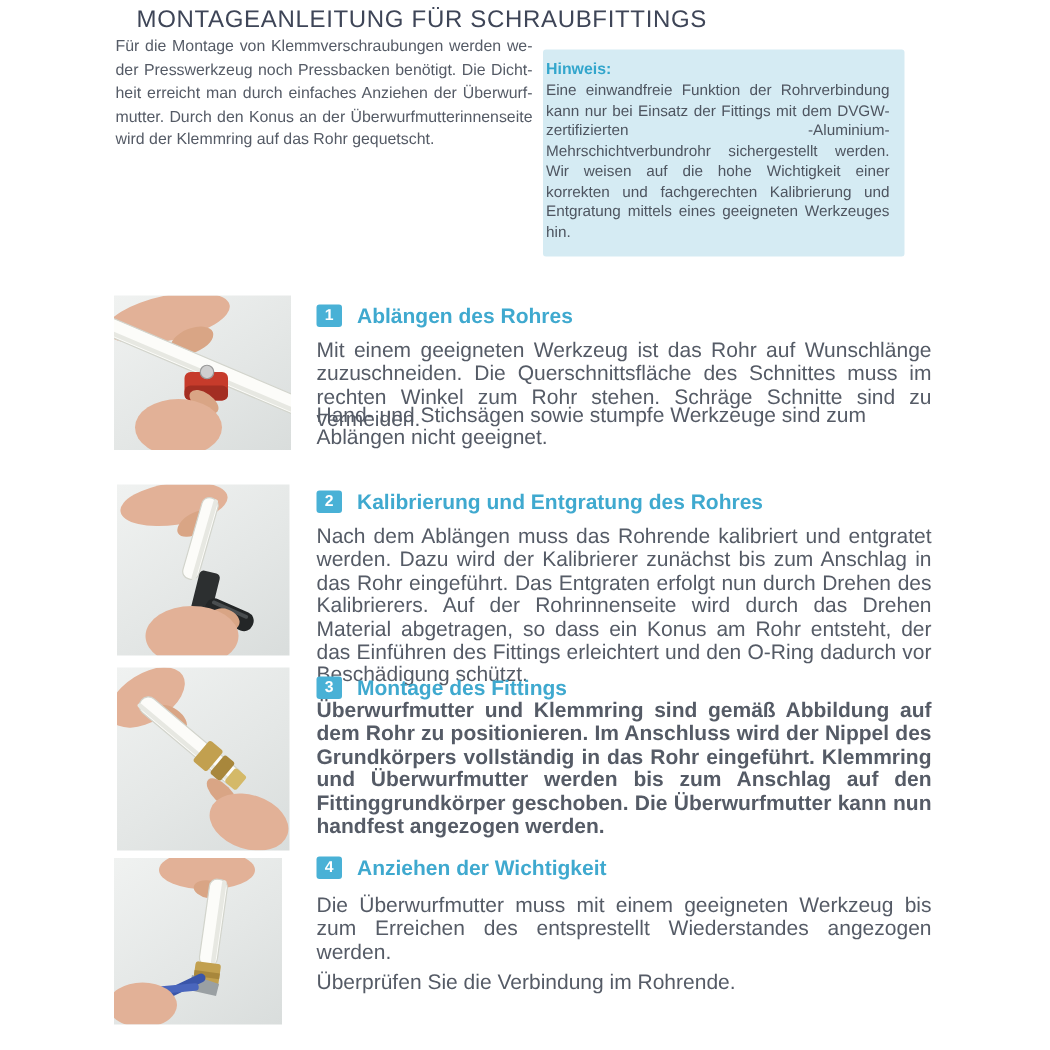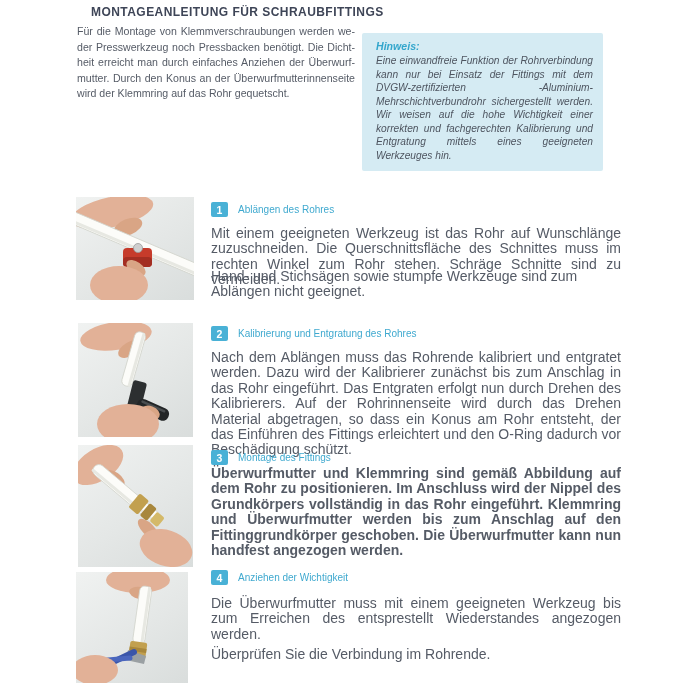--- a/index.html
+++ b/index.html
@@ -8,39 +8,38 @@
   #page {
     position: relative;
     width: 700px;
     height: 700px;
     background: #ffffff;
     overflow: hidden;
   }
   .abs { position: absolute; }
   #doc-title {
     left: 91px; top: 5px;
-    font-size: 12px;
-    font-weight: 700;
+    font-size: 16px;
+    font-weight: 400;
     letter-spacing: 0.45px;
     color: #3e4557;
     white-space: nowrap;
   }
   #intro-paragraph {
     left: 77px; top: 24px; width: 278px;
     font-size: 10.6px; line-height: 15.5px;
     color: #555b66;
     text-align: justify;
     hyphens: manual;
   }
   #notice-box {
     left: 362px; top: 33px; width: 241px; min-height: 112px;
     background: #d5ebf3;
     border-radius: 2px;
-    padding: 7px 10px 9px 14px;
-    font-style: italic;
+    padding: 7px 10px 9px 2px;
   }
   .notice-label {
     font-size: 10.6px; font-weight: 700;
     color: #33a6cc;
     margin-bottom: 2px;
   }
   .notice-text {
     font-size: 10.2px; line-height: 13.5px;
     color: #4e5560;
     text-align: justify;
@@ -60,22 +59,22 @@
   .step-badge {
     width: 17px; height: 15px;
     background: #49b1d6;
     border-radius: 2px;
     color: #ffffff;
     font-size: 10.5px; font-weight: 700;
     display: flex; align-items: center; justify-content: center;
     flex: 0 0 auto;
   }
   .step-heading {
-    font-size: 10px;
-    font-weight: 400;
+    font-size: 14px;
+    font-weight: 700;
     color: #3fa9cf;
     white-space: nowrap;
   }
   .step-paragraph {
     left: 211px; width: 410px;
     font-size: 14px; line-height: 15.4px;
     color: #555b66;
     text-align: justify;
     hyphens: manual;
   }

